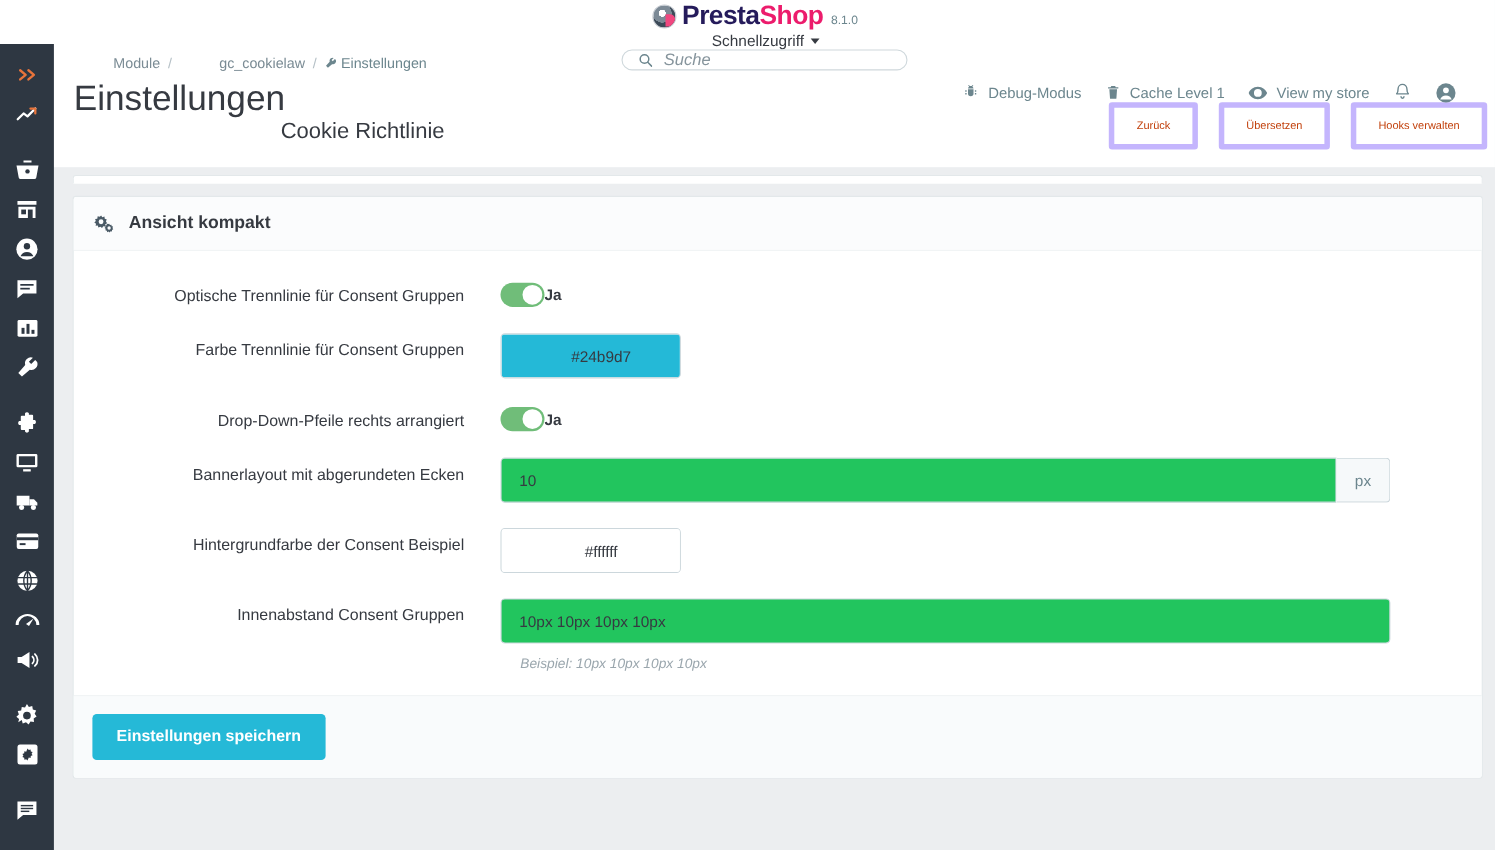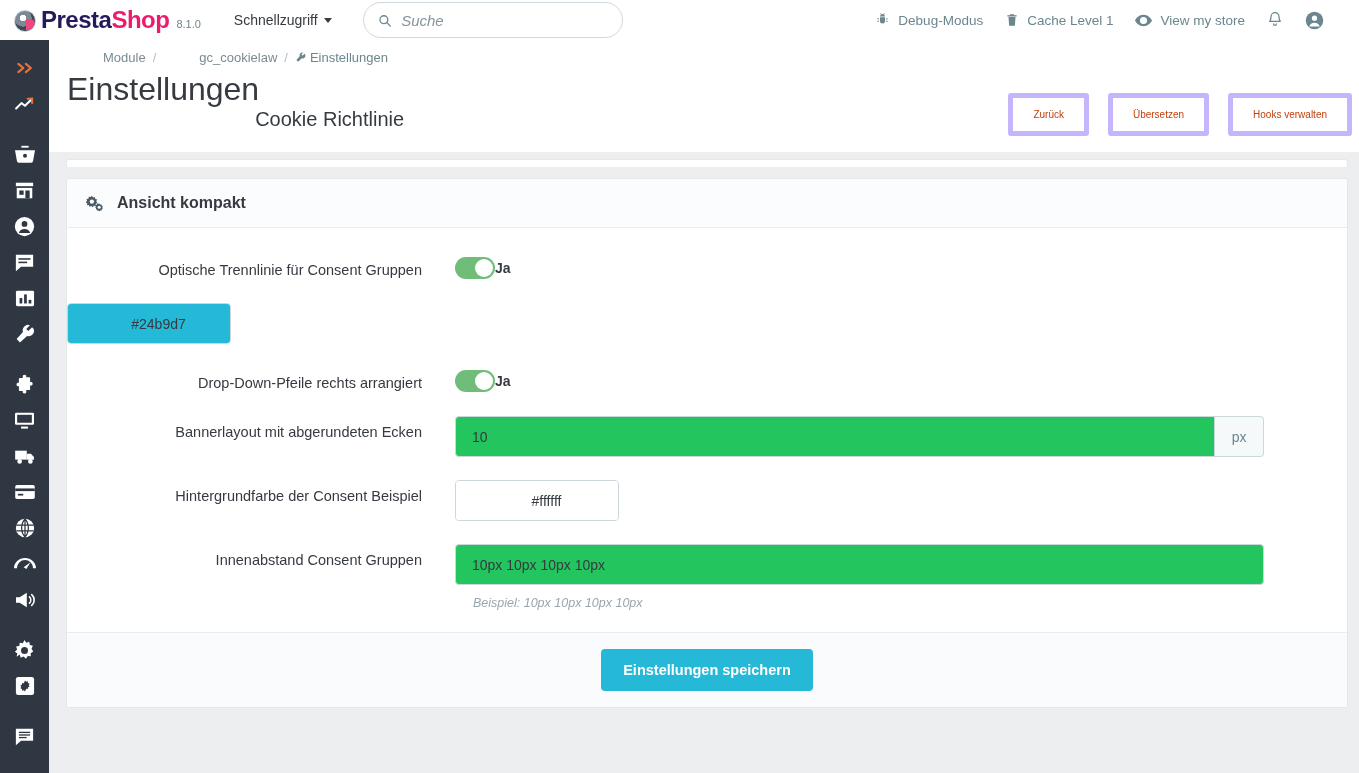--- a/index.html
+++ b/index.html
@@ -10,20 +10,21 @@
     overflow: hidden;
   }
 
   
   .topbar {
     position: absolute; top: 0; left: 0;
     width: 1359px; height: 40px;
     background: #ffffff;
     display: flex; align-items: center;
     z-index: 20;
+    flex-direction: column;
   }
   .brand { display: flex; align-items: baseline; margin-left: 14px; }
   .brand-mark {
     width: 22px; height: 22px; border-radius: 50%;
     background: radial-gradient(circle at 40% 35%, #ffffff 0 18%, #7c8a96 19% 48%, #3c4a58 49% 100%);
     border: 1px solid #c9ced4; position: relative; top: 4px;
     display: inline-block; overflow: hidden;
   }
   .brand-mark::after {
     content: ""; position: absolute; left: 11px; top: 8px;
@@ -151,21 +152,21 @@
   .addon {
     width: 52px; height: 41px; border: 1px solid #ccd7dc; border-left: 0;
     border-radius: 0 4px 4px 0; background: #f6f9fa;
     display: flex; align-items: center; justify-content: center;
     font-size: 14px; color: #6c868e;
   }
   .hint { font-size: 12.5px; color: #9aa6ad; font-style: italic; margin-top: 11px; margin-left: 18px; }
 
   .panel-foot {
     border-top: 1px solid #e8edef; background: #f9fbfc;
-    padding: 16px 17px; display: flex; justify-content: center;
+    padding: 16px 17px; display: flex; justify-content: flex-start;
     border-radius: 0 0 3px 3px;
   }
   .btn-primary {
     background: #25b9d7; color: #fff; border: 0; border-radius: 4px;
     font-size: 14.5px; font-weight: bold; padding: 13px 22px; cursor: pointer;
     font-family: "Liberation Sans", sans-serif;
   }
 </style>
 </head>
 <body>
@@ -400,20 +401,21 @@
           <div class="toggle-wrap">
             <div class="toggle" style="background: rgb(112, 189, 121);">
                 <span class="knob"></span>
               </div>
             <span class="toggle-txt">Ja</span>
           </div>
         </div>
       </div>
 
       <div class="frow">
+        <div class="flabel">Farbe Trennlinie für Consent Gruppen</div>
         <div class="fctl">
           <div class="colorgrp">
             <input class="color-input" id="color0" value="#24b9d7" style="background: rgb(36, 185, 215);">
 
           </div>
         </div>
       </div>
 
       <div class="frow">
         <div class="flabel">Drop-Down-Pfeile rechts arrangiert</div>

